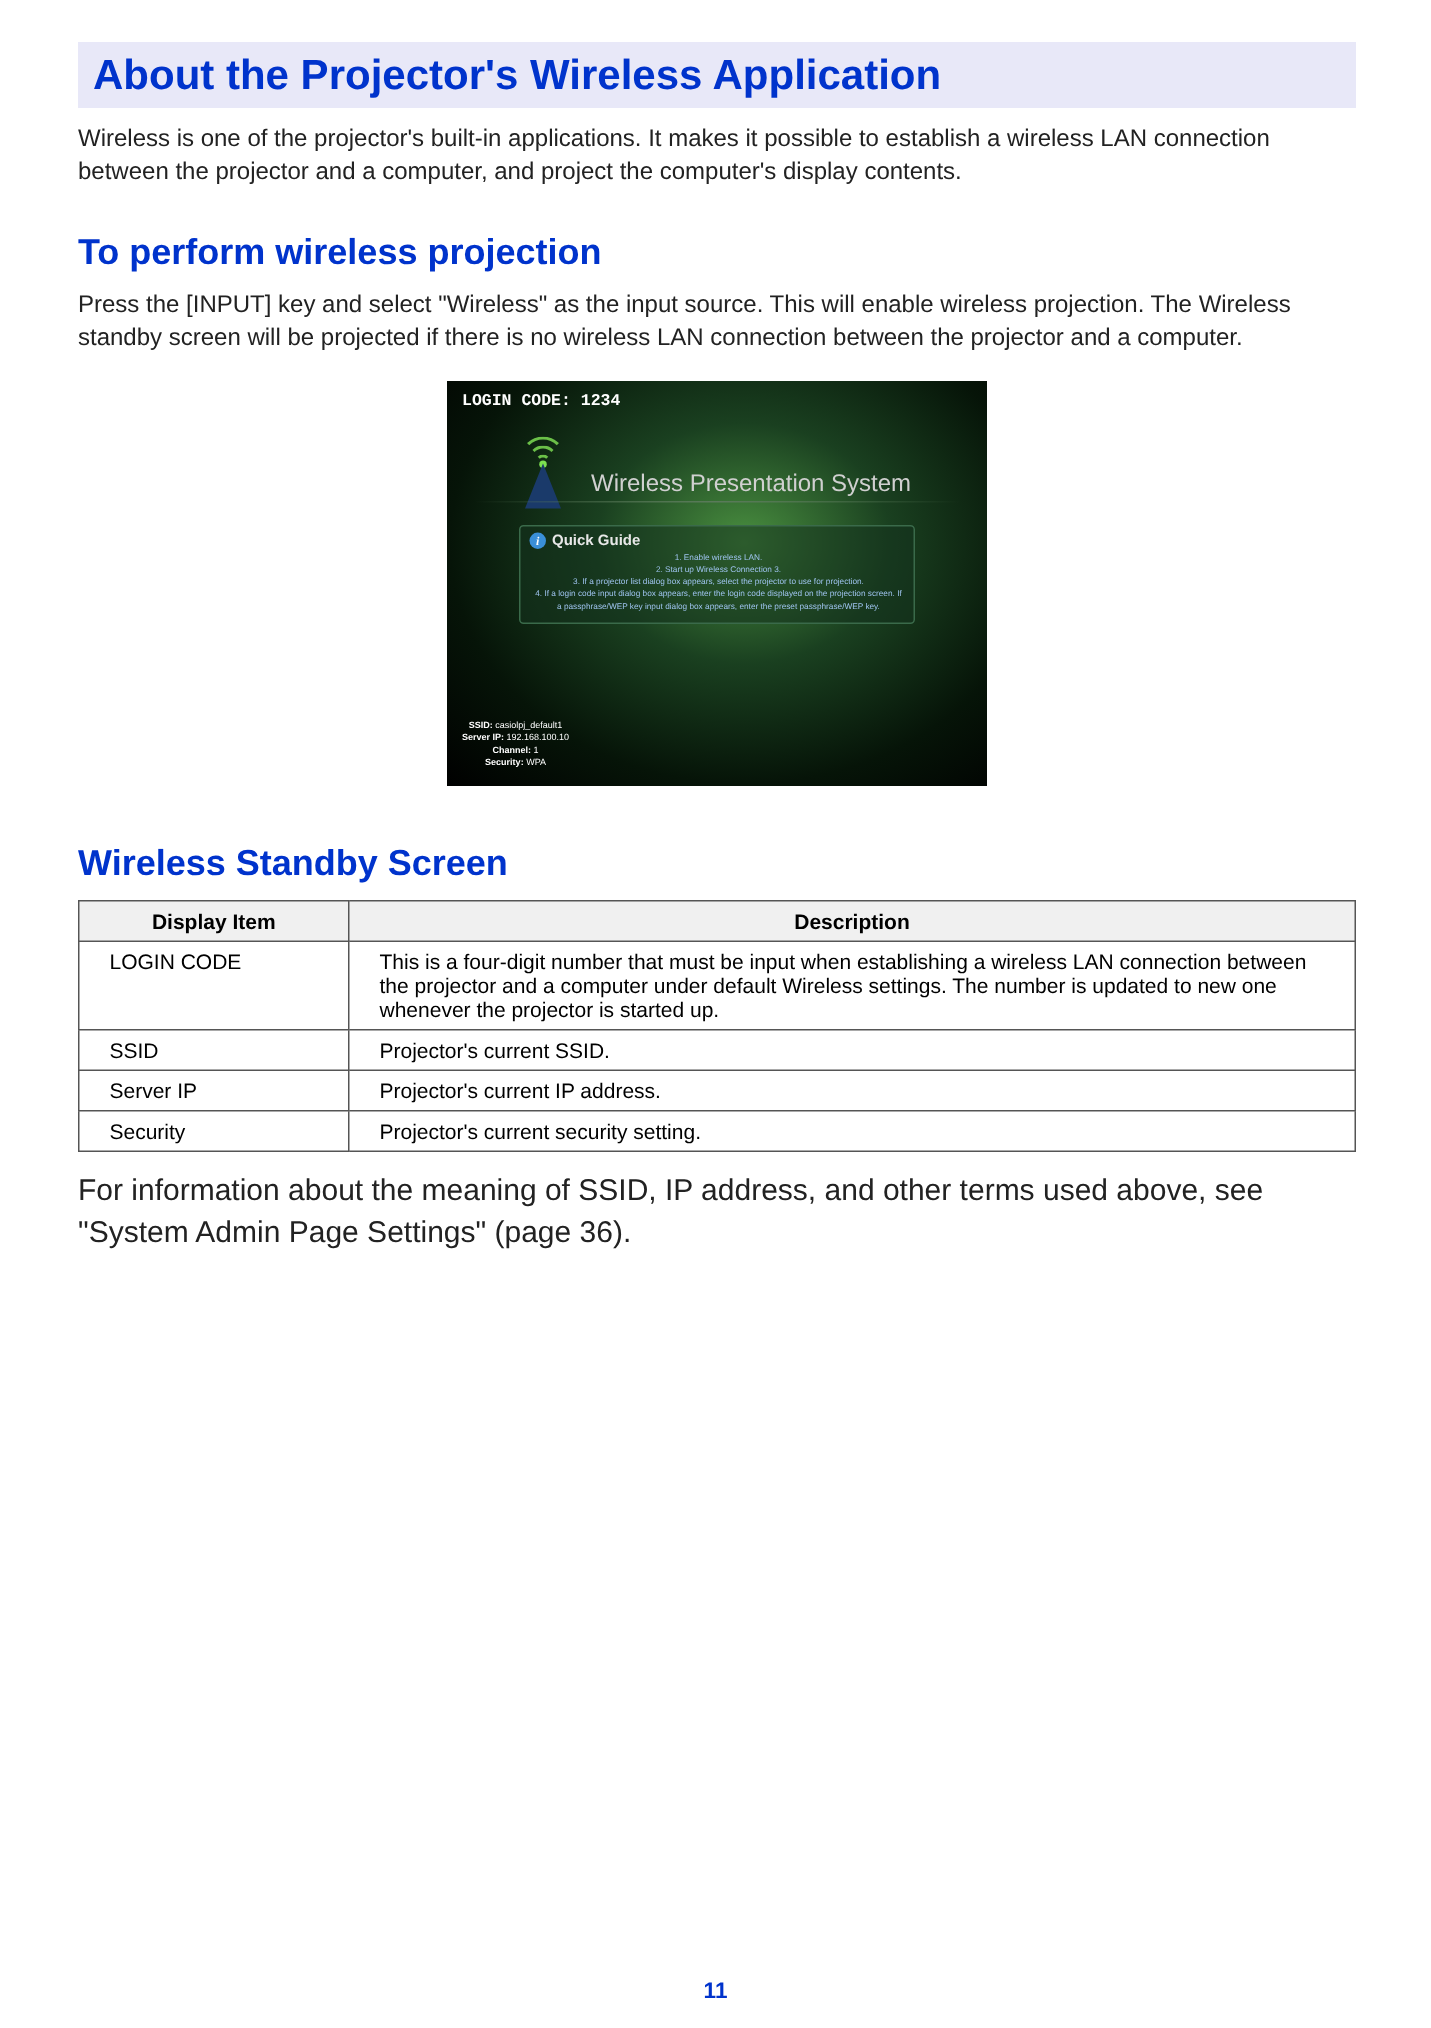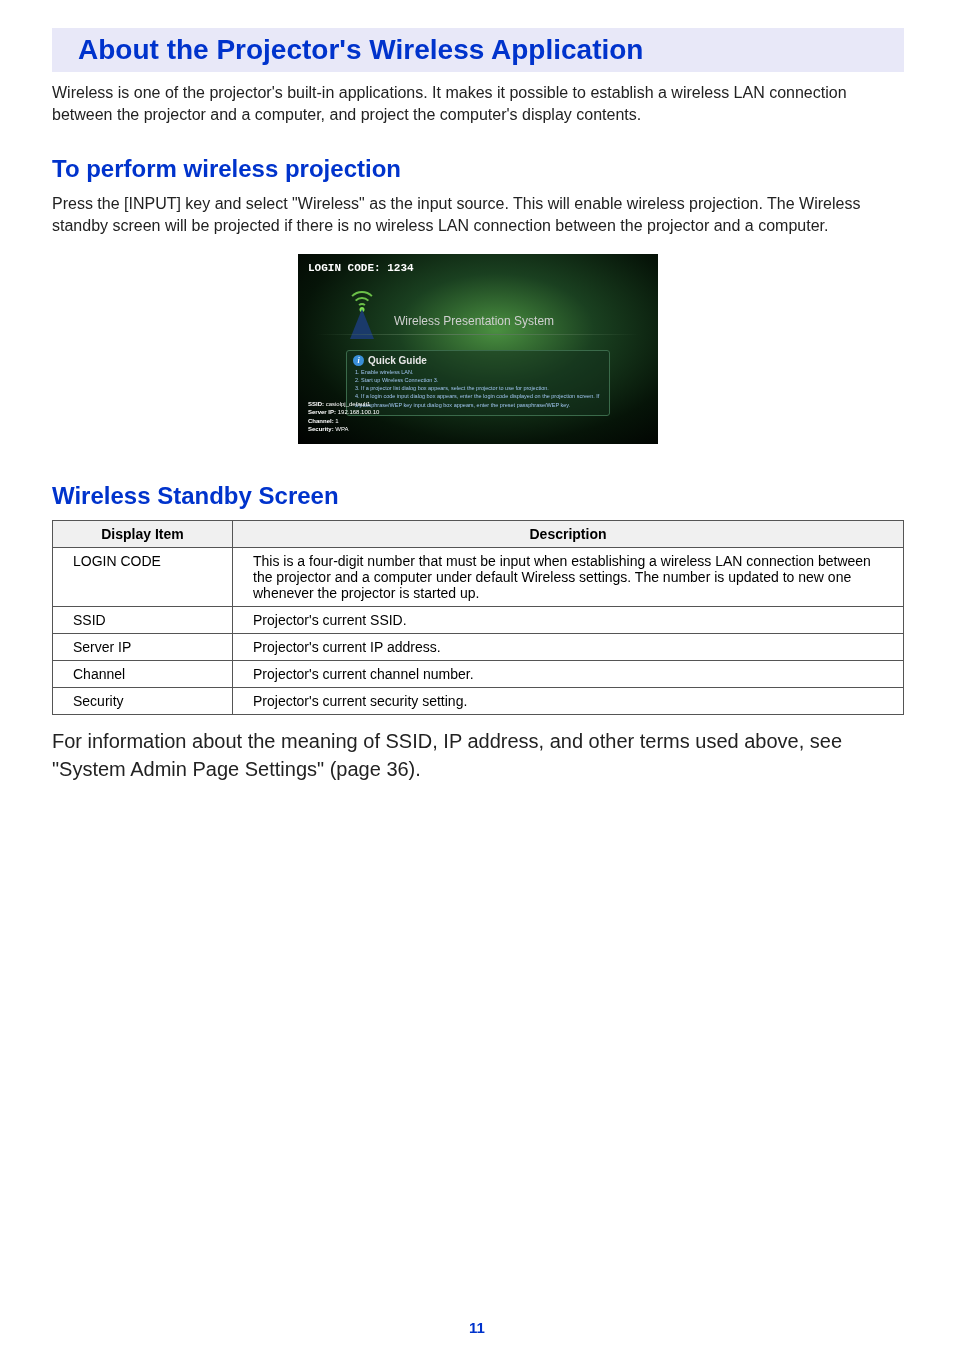--- a/index.html
+++ b/index.html
@@ -11,21 +11,21 @@
       font-family: Arial, Helvetica, sans-serif;
       width: 954px;
       height: 1352px;
       background: #fff;
       padding: 28px 50px 20px 52px;
       color: #000;
       position: relative;
     }
     .main-heading-wrap {
       background: #e8e8f8;
-      padding: 6px 26px;
+      padding: 6px 10px;
       margin-bottom: 10px;
     }
     .main-heading {
       font-size: 28px;
       font-weight: bold;
       color: #0033cc;
     }
     .body-text {
       font-size: 16px;
       line-height: 1.4;
@@ -39,25 +39,26 @@
       margin-bottom: 10px;
     }
     .body-text-2 {
       font-size: 16px;
       line-height: 1.4;
       color: #222;
       margin-bottom: 16px;
     }
     .screenshot-wrap {
       width: 360px;
-      height: 190px;
+      height: 270px;
       margin: 0 auto 38px auto;
       background: #000;
       position: relative;
       overflow: hidden;
+      text-align: center;
     }
     .screenshot-bg {
       position: absolute;
       inset: 0;
       background: radial-gradient(ellipse at 55% 40%, #4a9040 0%, #1a4020 35%, #061408 70%, #000 100%);
     }
     .login-code-text {
       position: absolute;
       top: 8px;
       left: 10px;
@@ -104,21 +105,21 @@
       transform: translateX(-50%);
       width: 5px; height: 5px;
       background: #7de050;
       border-radius: 50%;
     }
     .wps-title {
       position: absolute;
       top: 60px;
       left: 96px;
       color: #d0d0d0;
-      font-size: 12px;
+      font-size: 16px;
     }
     .wps-underline {
       position: absolute;
       top: 80px;
       left: 0; right: 0;
       height: 1px;
       background: linear-gradient(to right, transparent 5%, #5a7a5a 50%, transparent 95%);
     }
     .quick-guide-box {
       position: absolute;
@@ -269,24 +270,20 @@
       </tr>
       <tr>
         <td>SSID</td>
         <td>Projector's current SSID.</td>
       </tr>
       <tr>
         <td>Server IP</td>
         <td>Projector's current IP address.</td>
       </tr>
       <tr>
-        <td>Channel</td>
-        <td>Projector's current channel number.</td>
-      </tr>
-      <tr>
         <td>Security</td>
         <td>Projector's current security setting.</td>
       </tr>
     </tbody>
   </table>
 
   <p class="after-table-text">For information about the meaning of SSID, IP address, and other terms used above, see "System Admin Page Settings" (page 36).</p>
 </div>
 
 <div class="page-num">11</div>

